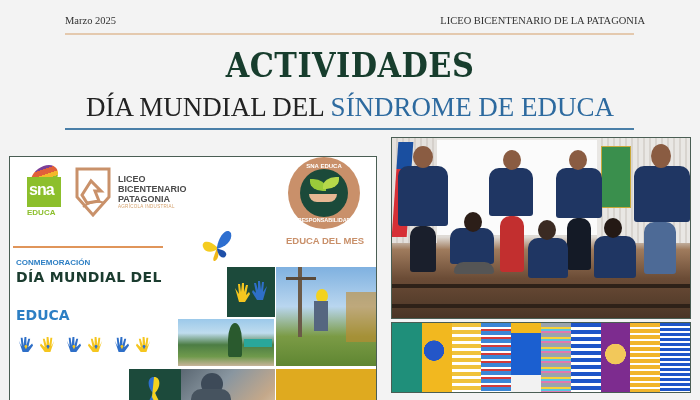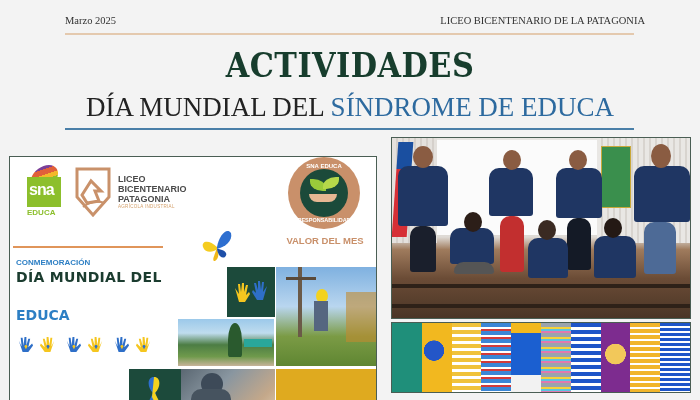--- a/index.html
+++ b/index.html
@@ -111,21 +111,21 @@
 
   <div class="badge">
     <div class="badge-top">SNA EDUCA</div>
     <div class="badge-inner">
       <div class="leaf1"></div>
       <div class="leaf2"></div>
       <div class="hand"></div>
     </div>
     <div class="badge-bot">RESPONSABILIDAD</div>
   </div>
-  <div class="valor">VALOR DEL MES</div>
+  <div class="valor">EDUCA DEL MES</div>
 
   <svg class="butterfly" viewBox="0 0 36 36">
     <path d="M18 20 C10 12 2 14 4 20 C6 26 14 26 18 22 Z" fill="#f5cc1f"></path>
     <path d="M18 20 C16 28 12 34 16 34 C20 32 20 26 18 22 Z" fill="#f0b81a"></path>
     <path d="M18 20 C20 8 28 0 32 6 C34 14 26 20 18 22 Z" fill="#2e6fd0"></path>
     <path d="M18 22 C24 22 30 26 26 30 C22 32 19 28 18 22 Z" fill="#1e4fa8"></path>
   </svg>
 
   <div class="conmem">CONMEMORACIÓN</div>
   <div class="dia-line1">DÍA MUNDIAL DEL</div>

